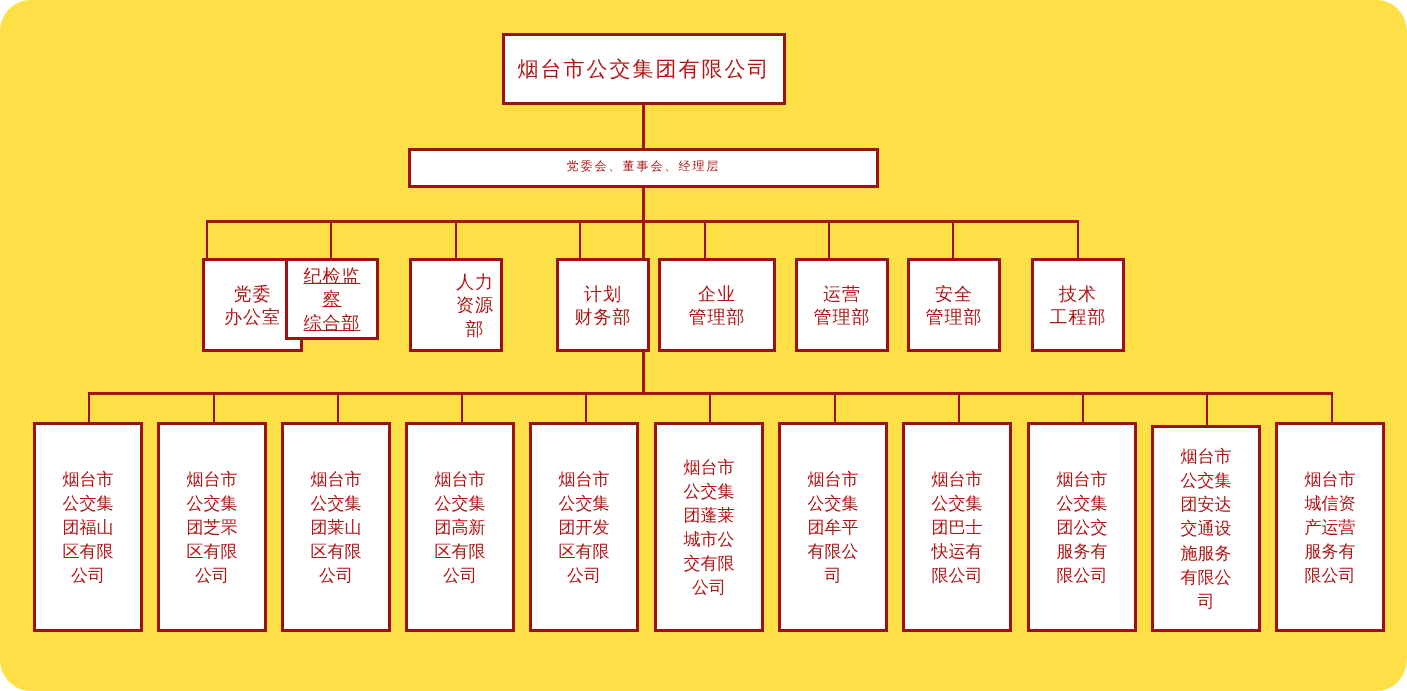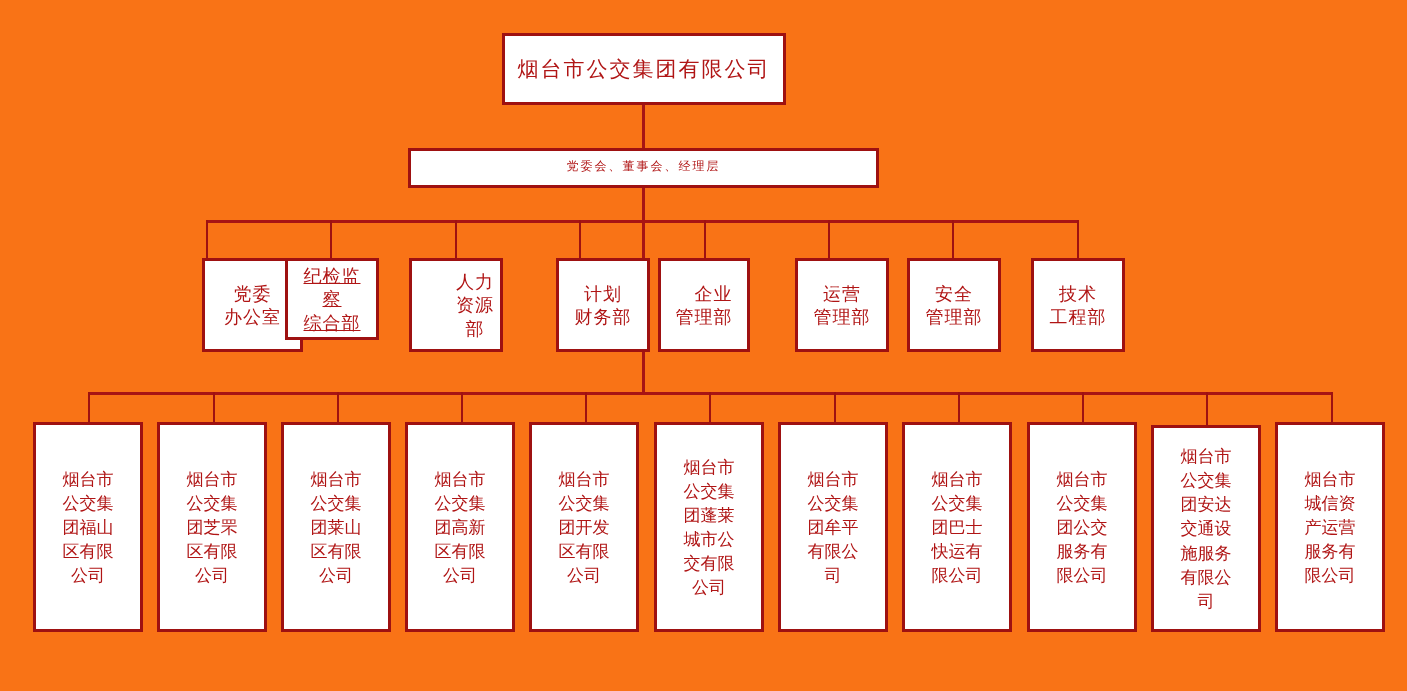--- a/index.html
+++ b/index.html
@@ -8,22 +8,23 @@
     padding: 0;
     background: #ffffff;
   }
   body {
     font-family: "DejaVu Sans", "Liberation Sans", sans-serif;
   }
   #canvas {
     position: relative;
     width: 1407px;
     height: 691px;
-    background: #f97316;
+    background: #fde047;
     overflow: hidden;
+    border-radius: 31px;
   }
 
   
   .node {
     position: absolute;
     box-sizing: border-box;
     border: 3px solid #9e1111;
     background: #ffffff;
     color: #b01515;
     display: flex;
@@ -93,21 +94,21 @@
 
   <div class="node dept" style="left:161px; top:258px; width:101px; height:94px;margin-left:41px;">党委
 办公室</div>
   <div class="node dept" style="left:285px; top:258px; width:94px; height:82px;text-decoration:underline;">纪检监
 察
 综合部</div>
   <div class="node dept" style="left:409px; top:258px; width:94px; height:94px;padding-left:38px;">人力
 资源部</div>
   <div class="node dept" style="left:556px; top:258px; width:94px; height:94px;">计划
 财务部</div>
-  <div class="node dept" style="left:658px; top:258px; width:92px; height:94px;text-align:right;">企业
+  <div class="node dept" style="left:658px; top:258px; width:118px; height:94px;">企业
 管理部</div>
   <div class="node dept" style="left:783px; top:258px; width:94px; height:94px;margin-left:12px;">运营
 管理部</div>
   <div class="node dept" style="left:907px; top:258px; width:94px; height:94px;">安全
 管理部</div>
   <div class="node dept" style="left:1031px; top:258px; width:94px; height:94px;">技术
 工程部</div>
 
   <div class="conn bus" style="left:88px; top:392px; width:1244px; height:3px;"></div>
 

